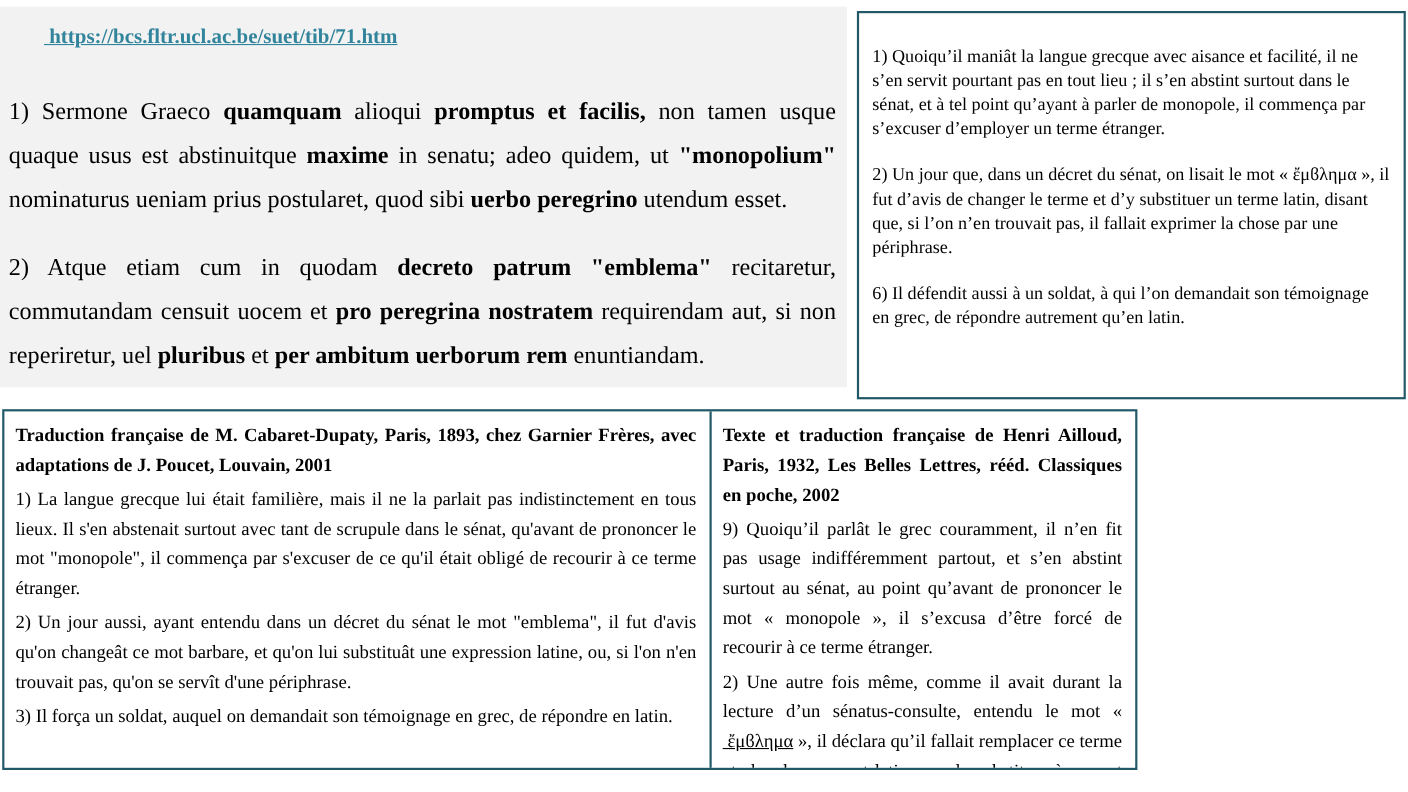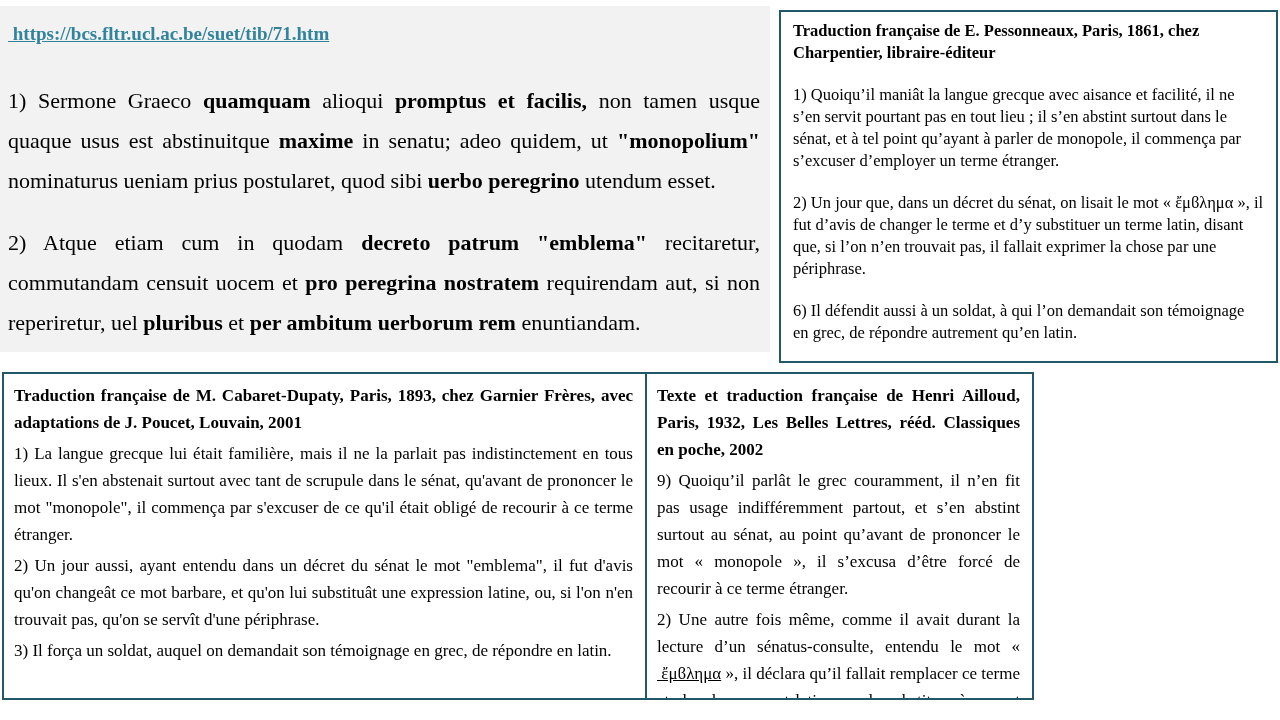--- a/index.html
+++ b/index.html
@@ -28,20 +28,21 @@
   .latin-title{
     font-size:20px;line-height:26px;font-weight:bold;
   }
   .source-link{
     display:inline-block;margin-top:7px;
     font-size:19px;font-weight:bold;
     color:var(--link);
     text-decoration:underline;
     white-space:pre-wrap;
     cursor:pointer;
+    margin-left:32px;
   }
   .latin-par{
     font-size:22px;line-height:40px;
     text-align:justify;
     margin:22px 0 0 0;
   }
   .latin-par.first{margin-top:36px;}
 
   
   .pessonneaux-box{
@@ -92,21 +93,20 @@
 <body>
 
 <div class="latin-section">
   <a class="source-link">&nbsp;https://bcs.fltr.ucl.ac.be/suet/tib/71.htm</a>
   <p class="latin-par first"><span>1) Sermone Graeco </span><span class="b">quamquam</span><span> alioqui </span><span class="b">promptus et facilis,</span><span> non tamen usque quaque usus est abstinuitque </span><span class="b">maxime</span><span> in senatu; adeo quidem, ut </span><span class="b">"monopolium"</span><span> nominaturus ueniam prius postularet, quod sibi </span><span class="b">uerbo peregrino</span><span> utendum esset.</span></p>
   <p class="latin-par"><span>2) Atque etiam cum in quodam </span><span class="b">decreto patrum "emblema"</span><span> recitaretur, commutandam censuit uocem et </span><span class="b">pro peregrina nostratem</span><span> requirendam aut, si non reperiretur, uel </span><span class="b">pluribus</span><span> et </span><span class="b">per ambitum uerborum rem</span><span> enuntiandam.</span></p>
   <p class="latin-par"><span>3) Militem quoque Graece testimonium interrogatum nisi Latine respondere uetuit.</span></p>
 </div>
 
 <div class="pessonneaux-box">
-  <div class="box-header">Traduction française de E. Pessonneaux, Paris, 1861, chez Charpentier, libraire-éditeur</div>
   <p>1) Quoiqu’il maniât la langue grecque avec aisance et facilité, il ne s’en servit pourtant pas en tout lieu ; il s’en abstint surtout dans le sénat, et à tel point qu’ayant à parler de monopole, il commença par s’excuser d’employer un terme étranger.</p>
   <p>2) Un jour que, dans un décret du sénat, on lisait le mot « ἔμϐλημα », il fut d’avis de changer le terme et d’y substituer un terme latin, disant que, si l’on n’en trouvait pas, il fallait exprimer la chose par une périphrase.</p>
   <p>6) Il défendit aussi à un soldat, à qui l’on demandait son témoignage en grec, de répondre autrement qu’en latin.</p>
 </div>
 
 <div class="translations-table">
   <div class="cell cell-left">
     <div class="cell-header">Traduction française de M. Cabaret-Dupaty, Paris, 1893, chez Garnier Frères, avec adaptations de J. Poucet, Louvain, 2001</div>
     <p>1) La langue grecque lui était familière, mais il ne la parlait pas indistinctement en tous lieux. Il s'en abstenait surtout avec tant de scrupule dans le sénat, qu'avant de prononcer le mot "monopole", il commença par s'excuser de ce qu'il était obligé de recourir à ce terme étranger.</p>
     <p>2) Un jour aussi, ayant entendu dans un décret du sénat le mot "emblema", il fut d'avis qu'on changeât ce mot barbare, et qu'on lui substituât une expression latine, ou, si l'on n'en trouvait pas, qu'on se servît d'une périphrase.</p>

